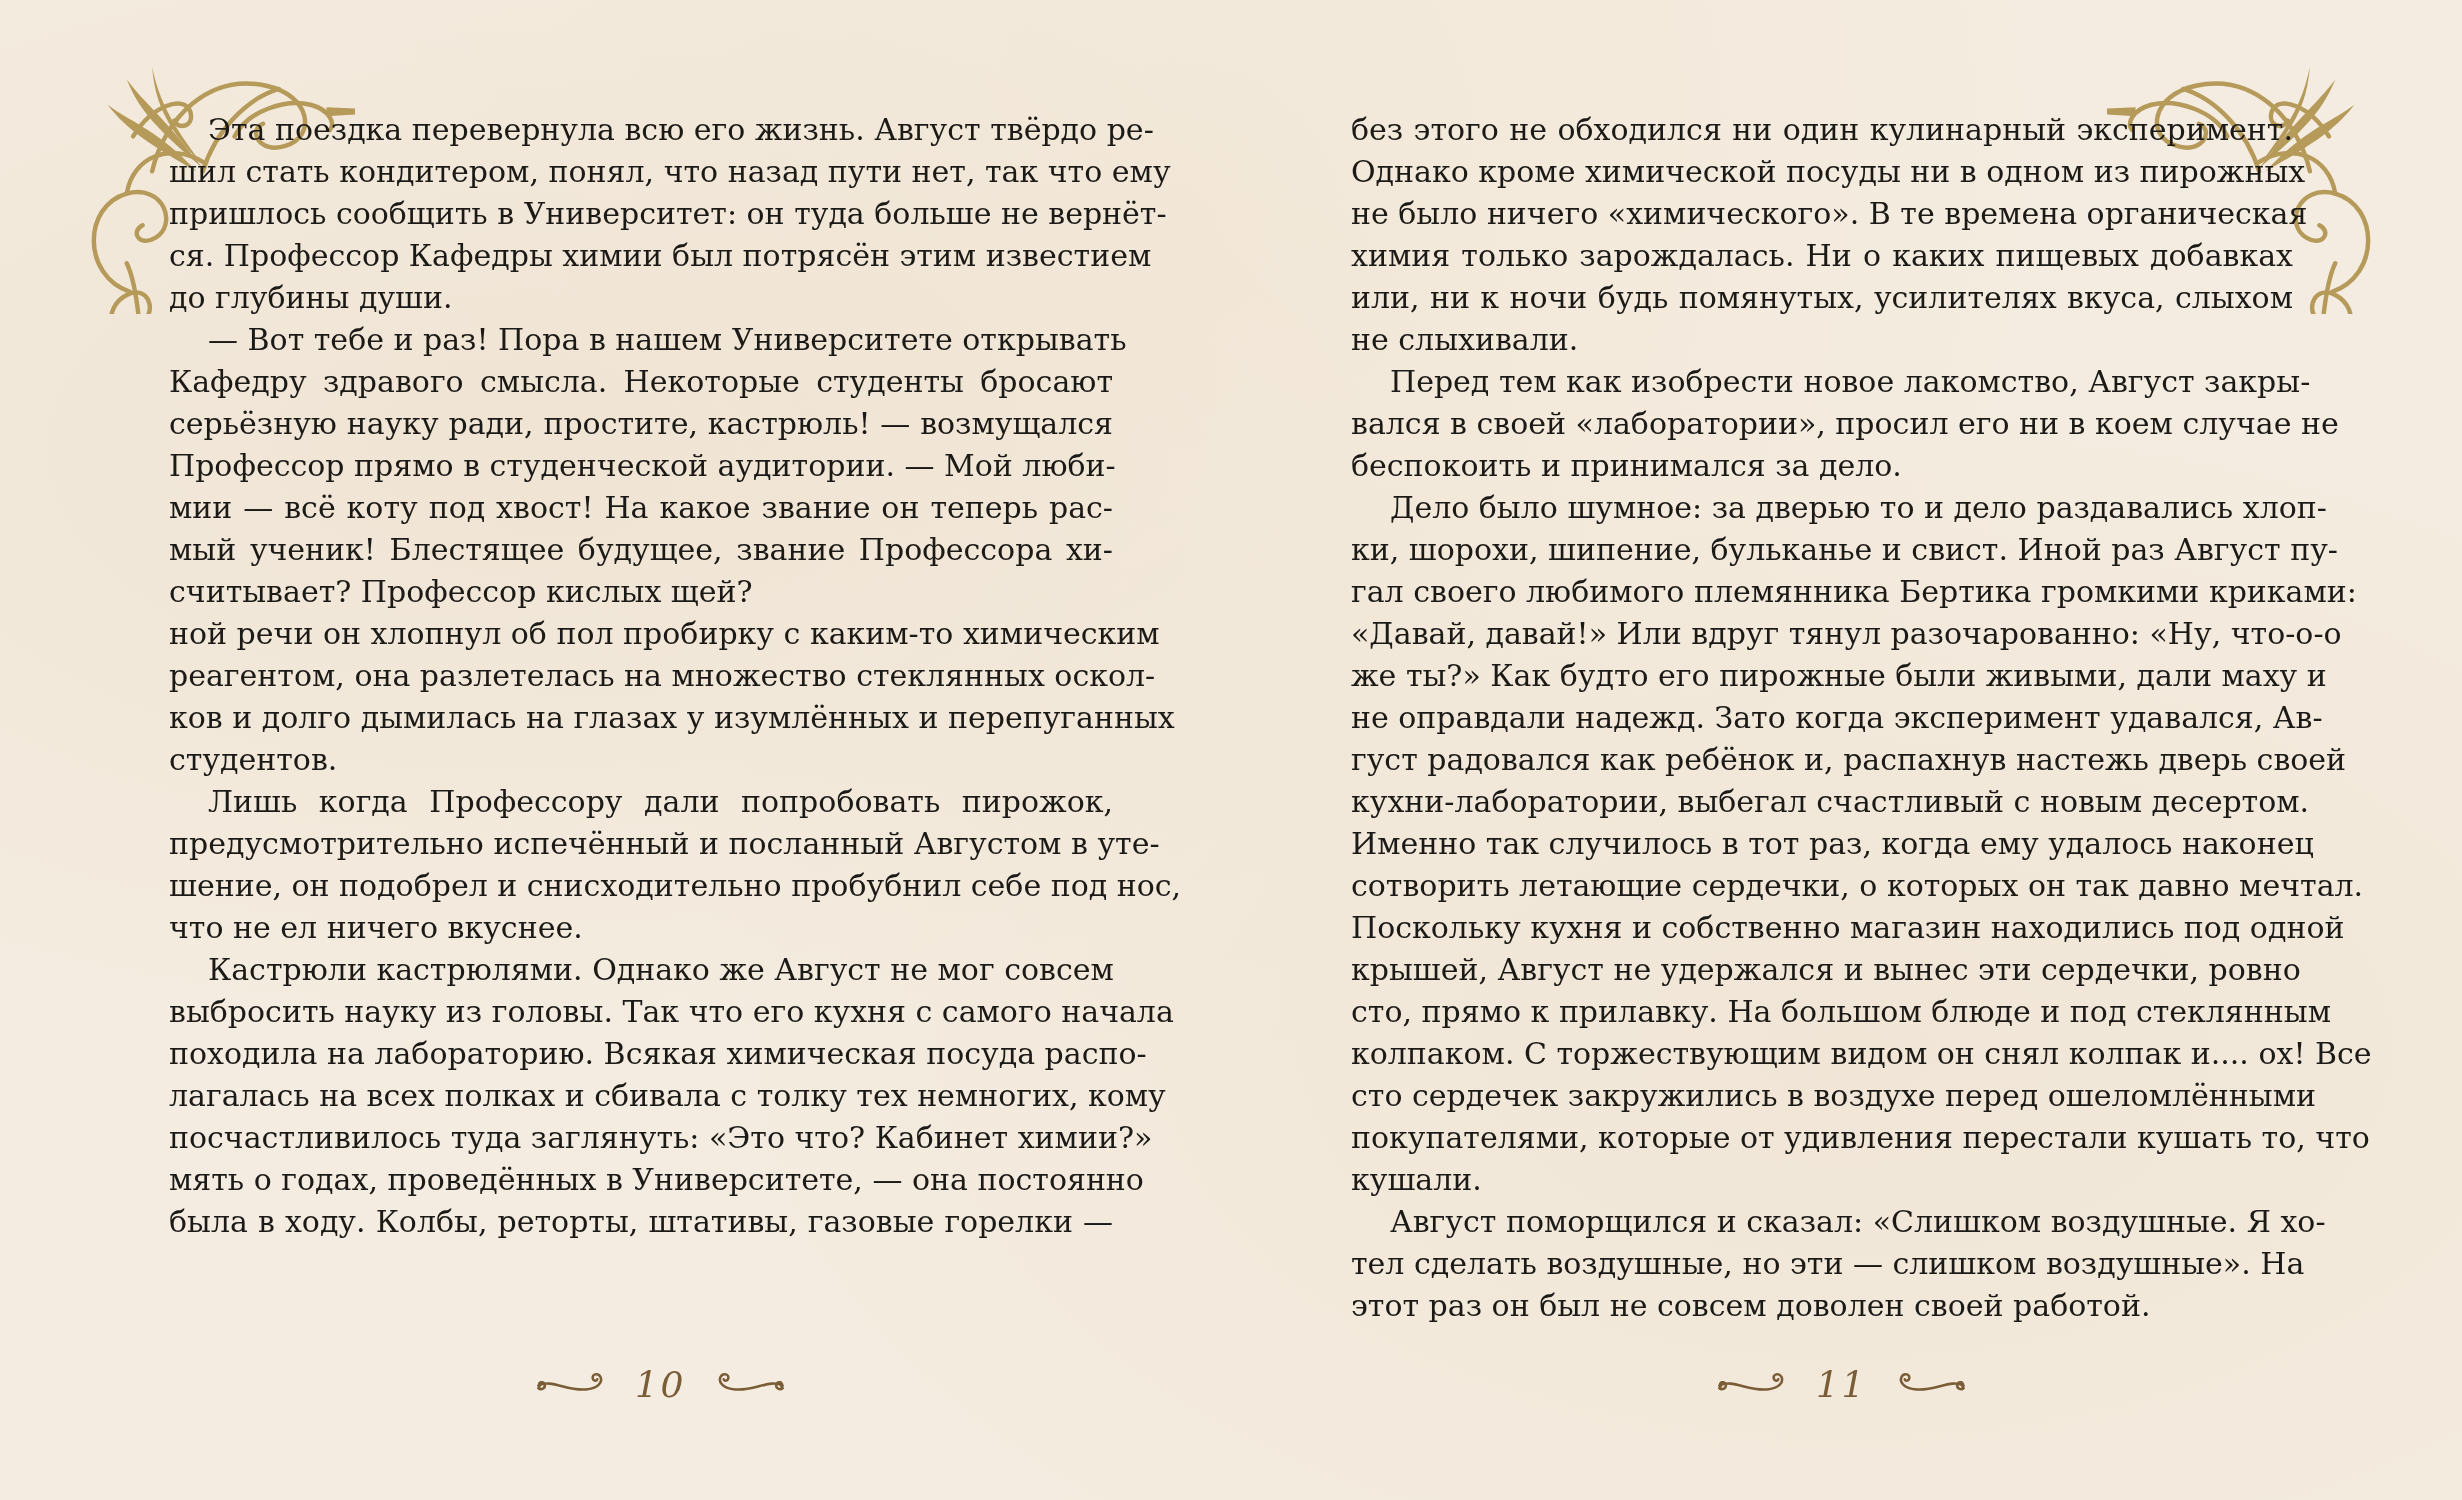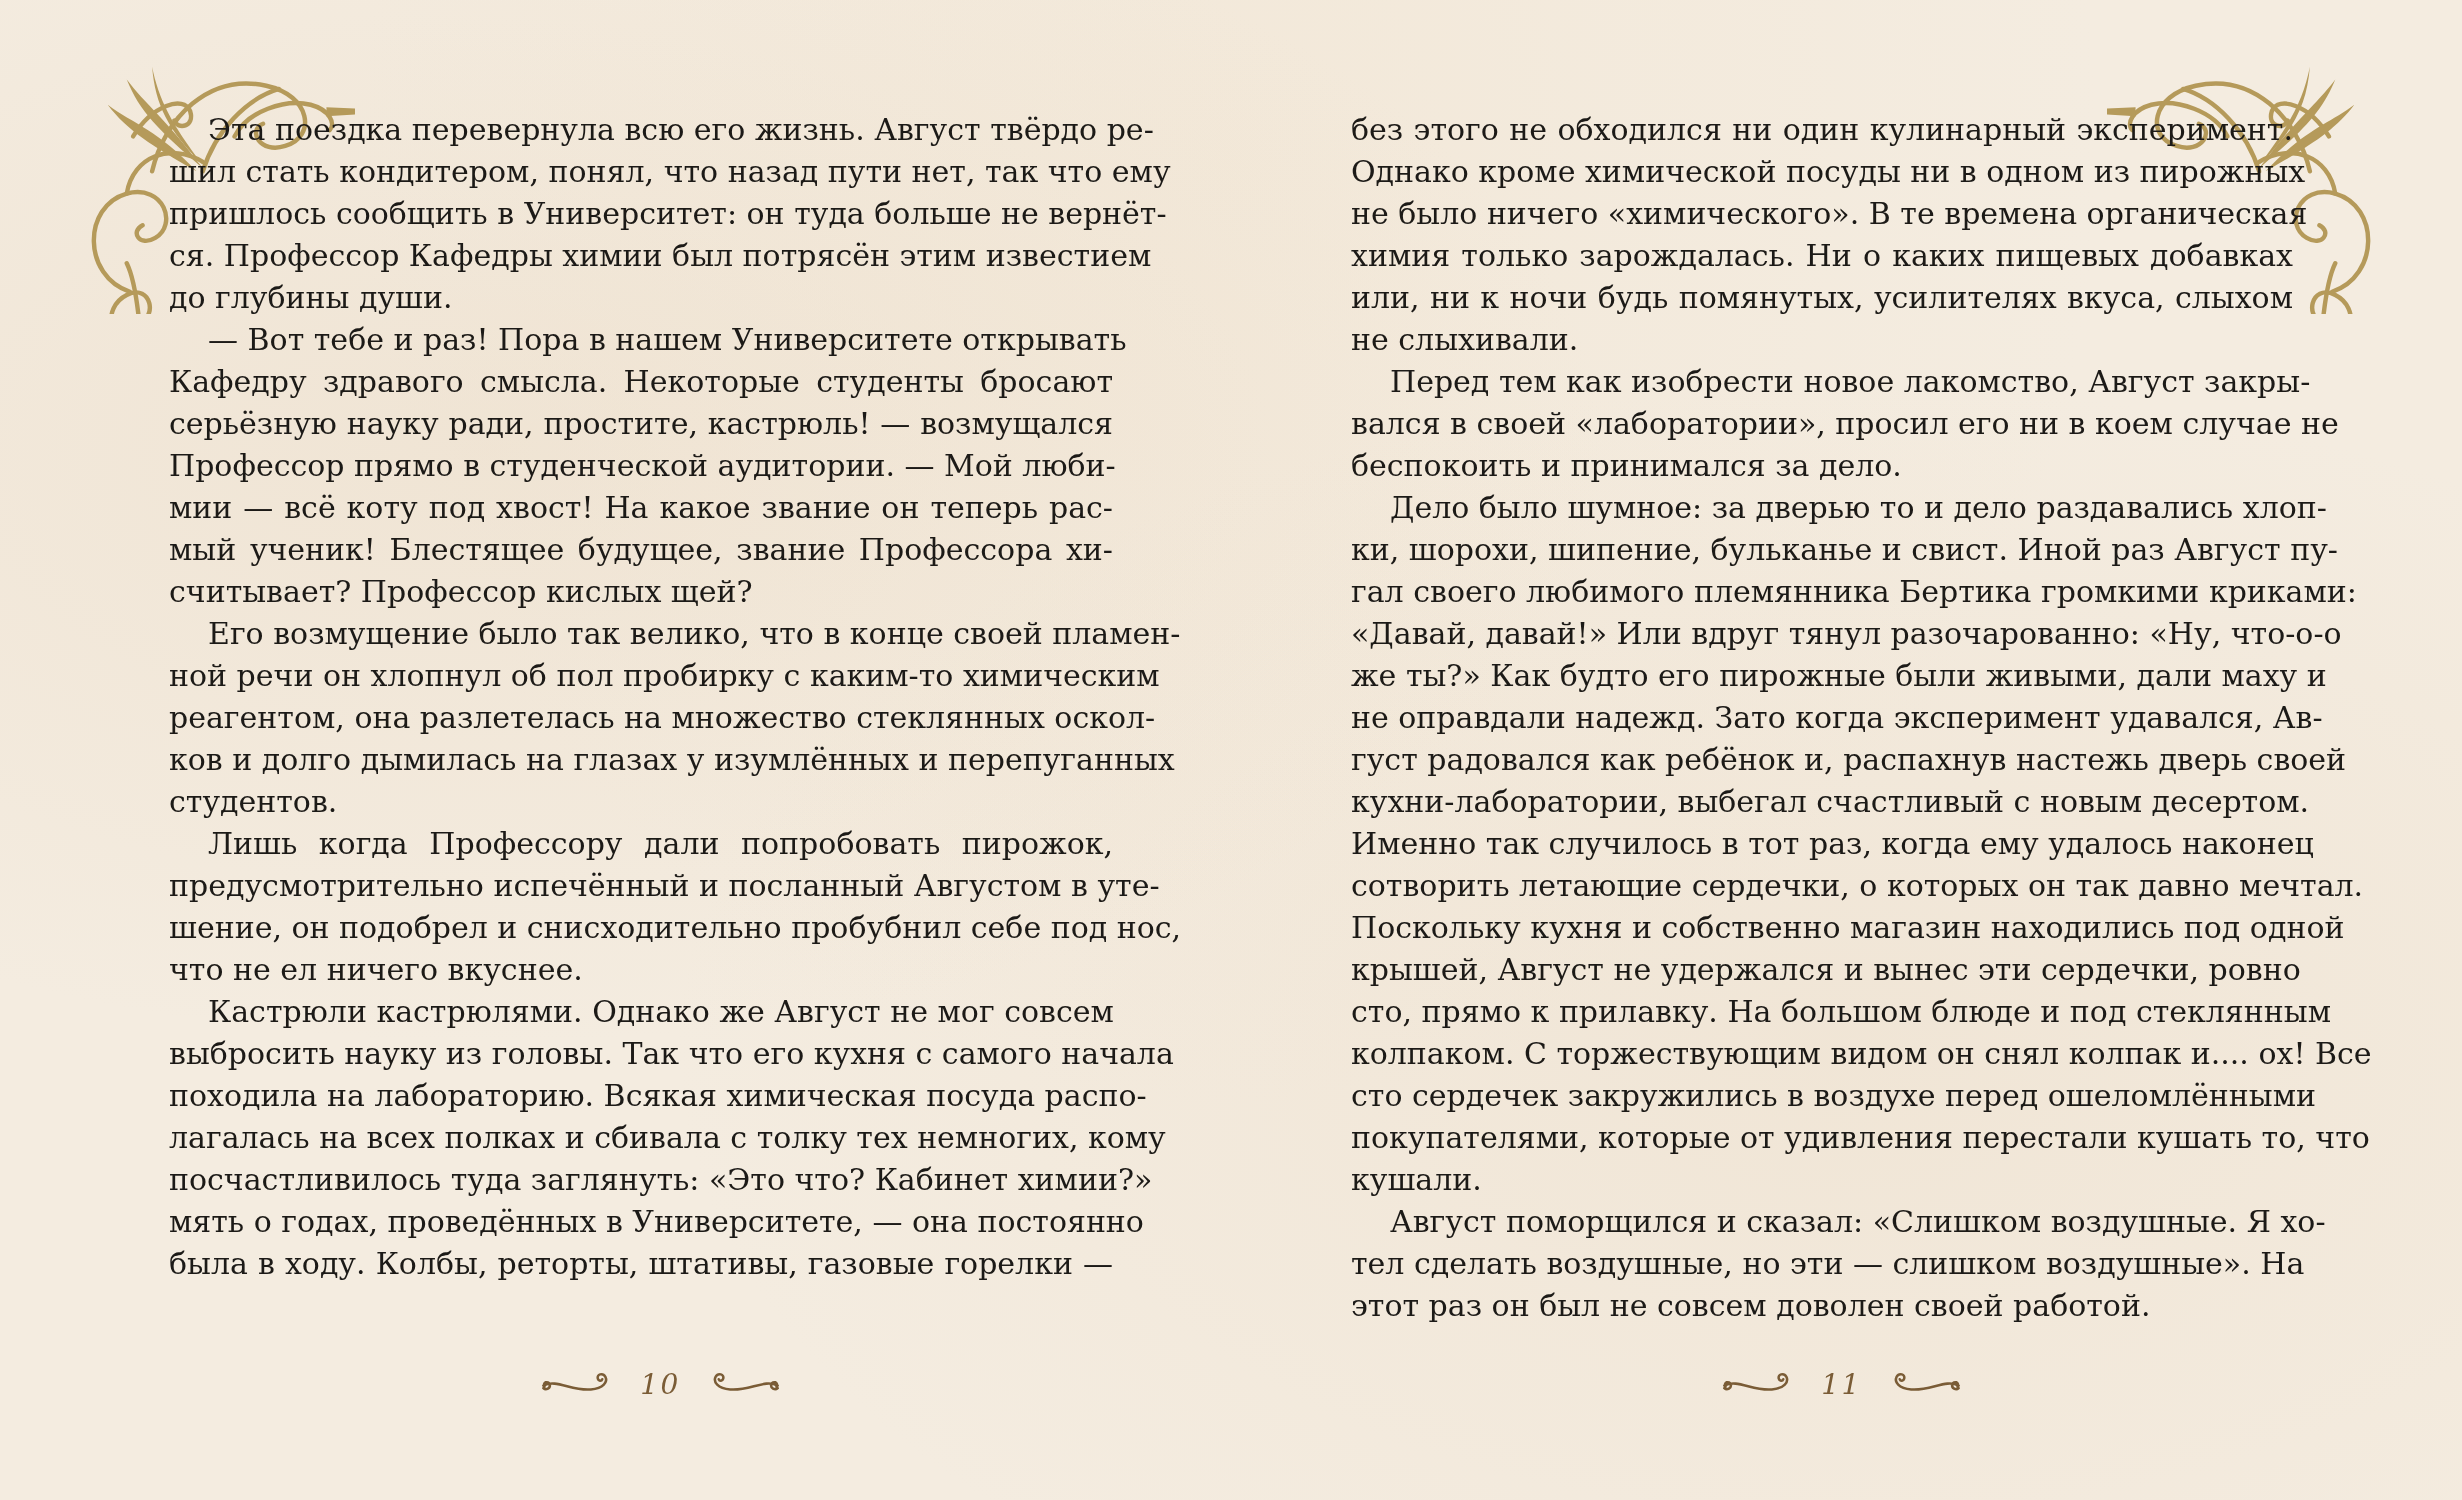--- a/index.html
+++ b/index.html
@@ -45,21 +45,21 @@
 
   .folio {
     position: absolute; top: 1359px; width: 305px; height: 51px;
     display: flex; align-items: center; justify-content: center;
   }
   .page.left .folio { left: 508px; }
   .page.right .folio { left: 458px; text-align: right; }
   .folio .num {
     font-family: "DejaVu Serif", serif;
     font-style: italic;
-    font-size: 28px;
+    font-size: 36px;
     color: #7a5c36;
     margin: 0 27px;
     letter-spacing: 2.5px;
   }
   .flourish { width: 76px; height: 32px; }
 </style>
 </head>
 <body>
 
 <div class="spread">
@@ -91,21 +91,20 @@
       <span class="line">пришлось сообщить в Университет: он туда больше не вернёт-</span>
       <span class="line">ся. Профессор Кафедры химии был потрясён этим известием</span>
       <span class="line last">до глубины души.</span>
       <span class="line indent">— Вот тебе и раз! Пора в нашем Университете открывать</span>
       <span class="line">Кафедру здравого смысла. Некоторые студенты бросают</span>
       <span class="line">серьёзную науку ради, простите, кастрюль! — возмущался</span>
       <span class="line">Профессор прямо в студенческой аудитории. — Мой люби-</span>
       <span class="line">мии — всё коту под хвост! На какое звание он теперь рас-</span>
       <span class="line">мый ученик! Блестящее будущее, звание Профессора хи-</span>
       <span class="line last">считывает? Профессор кислых щей?</span>
-      <span class="line indent">Его возмущение было так велико, что в конце своей пламен-</span>
       <span class="line">ной речи он хлопнул об пол пробирку с каким-то химическим</span>
       <span class="line">реагентом, она разлетелась на множество стеклянных оскол-</span>
       <span class="line">ков и долго дымилась на глазах у изумлённых и перепуганных</span>
       <span class="line last">студентов.</span>
       <span class="line indent">Лишь когда Профессору дали попробовать пирожок,</span>
       <span class="line">предусмотрительно испечённый и посланный Августом в уте-</span>
       <span class="line">шение, он подобрел и снисходительно пробубнил себе под нос,</span>
       <span class="line last">что не ел ничего вкуснее.</span>
       <span class="line indent">Кастрюли кастрюлями. Однако же Август не мог совсем</span>
       <span class="line">выбросить науку из головы. Так что его кухня с самого начала</span>

